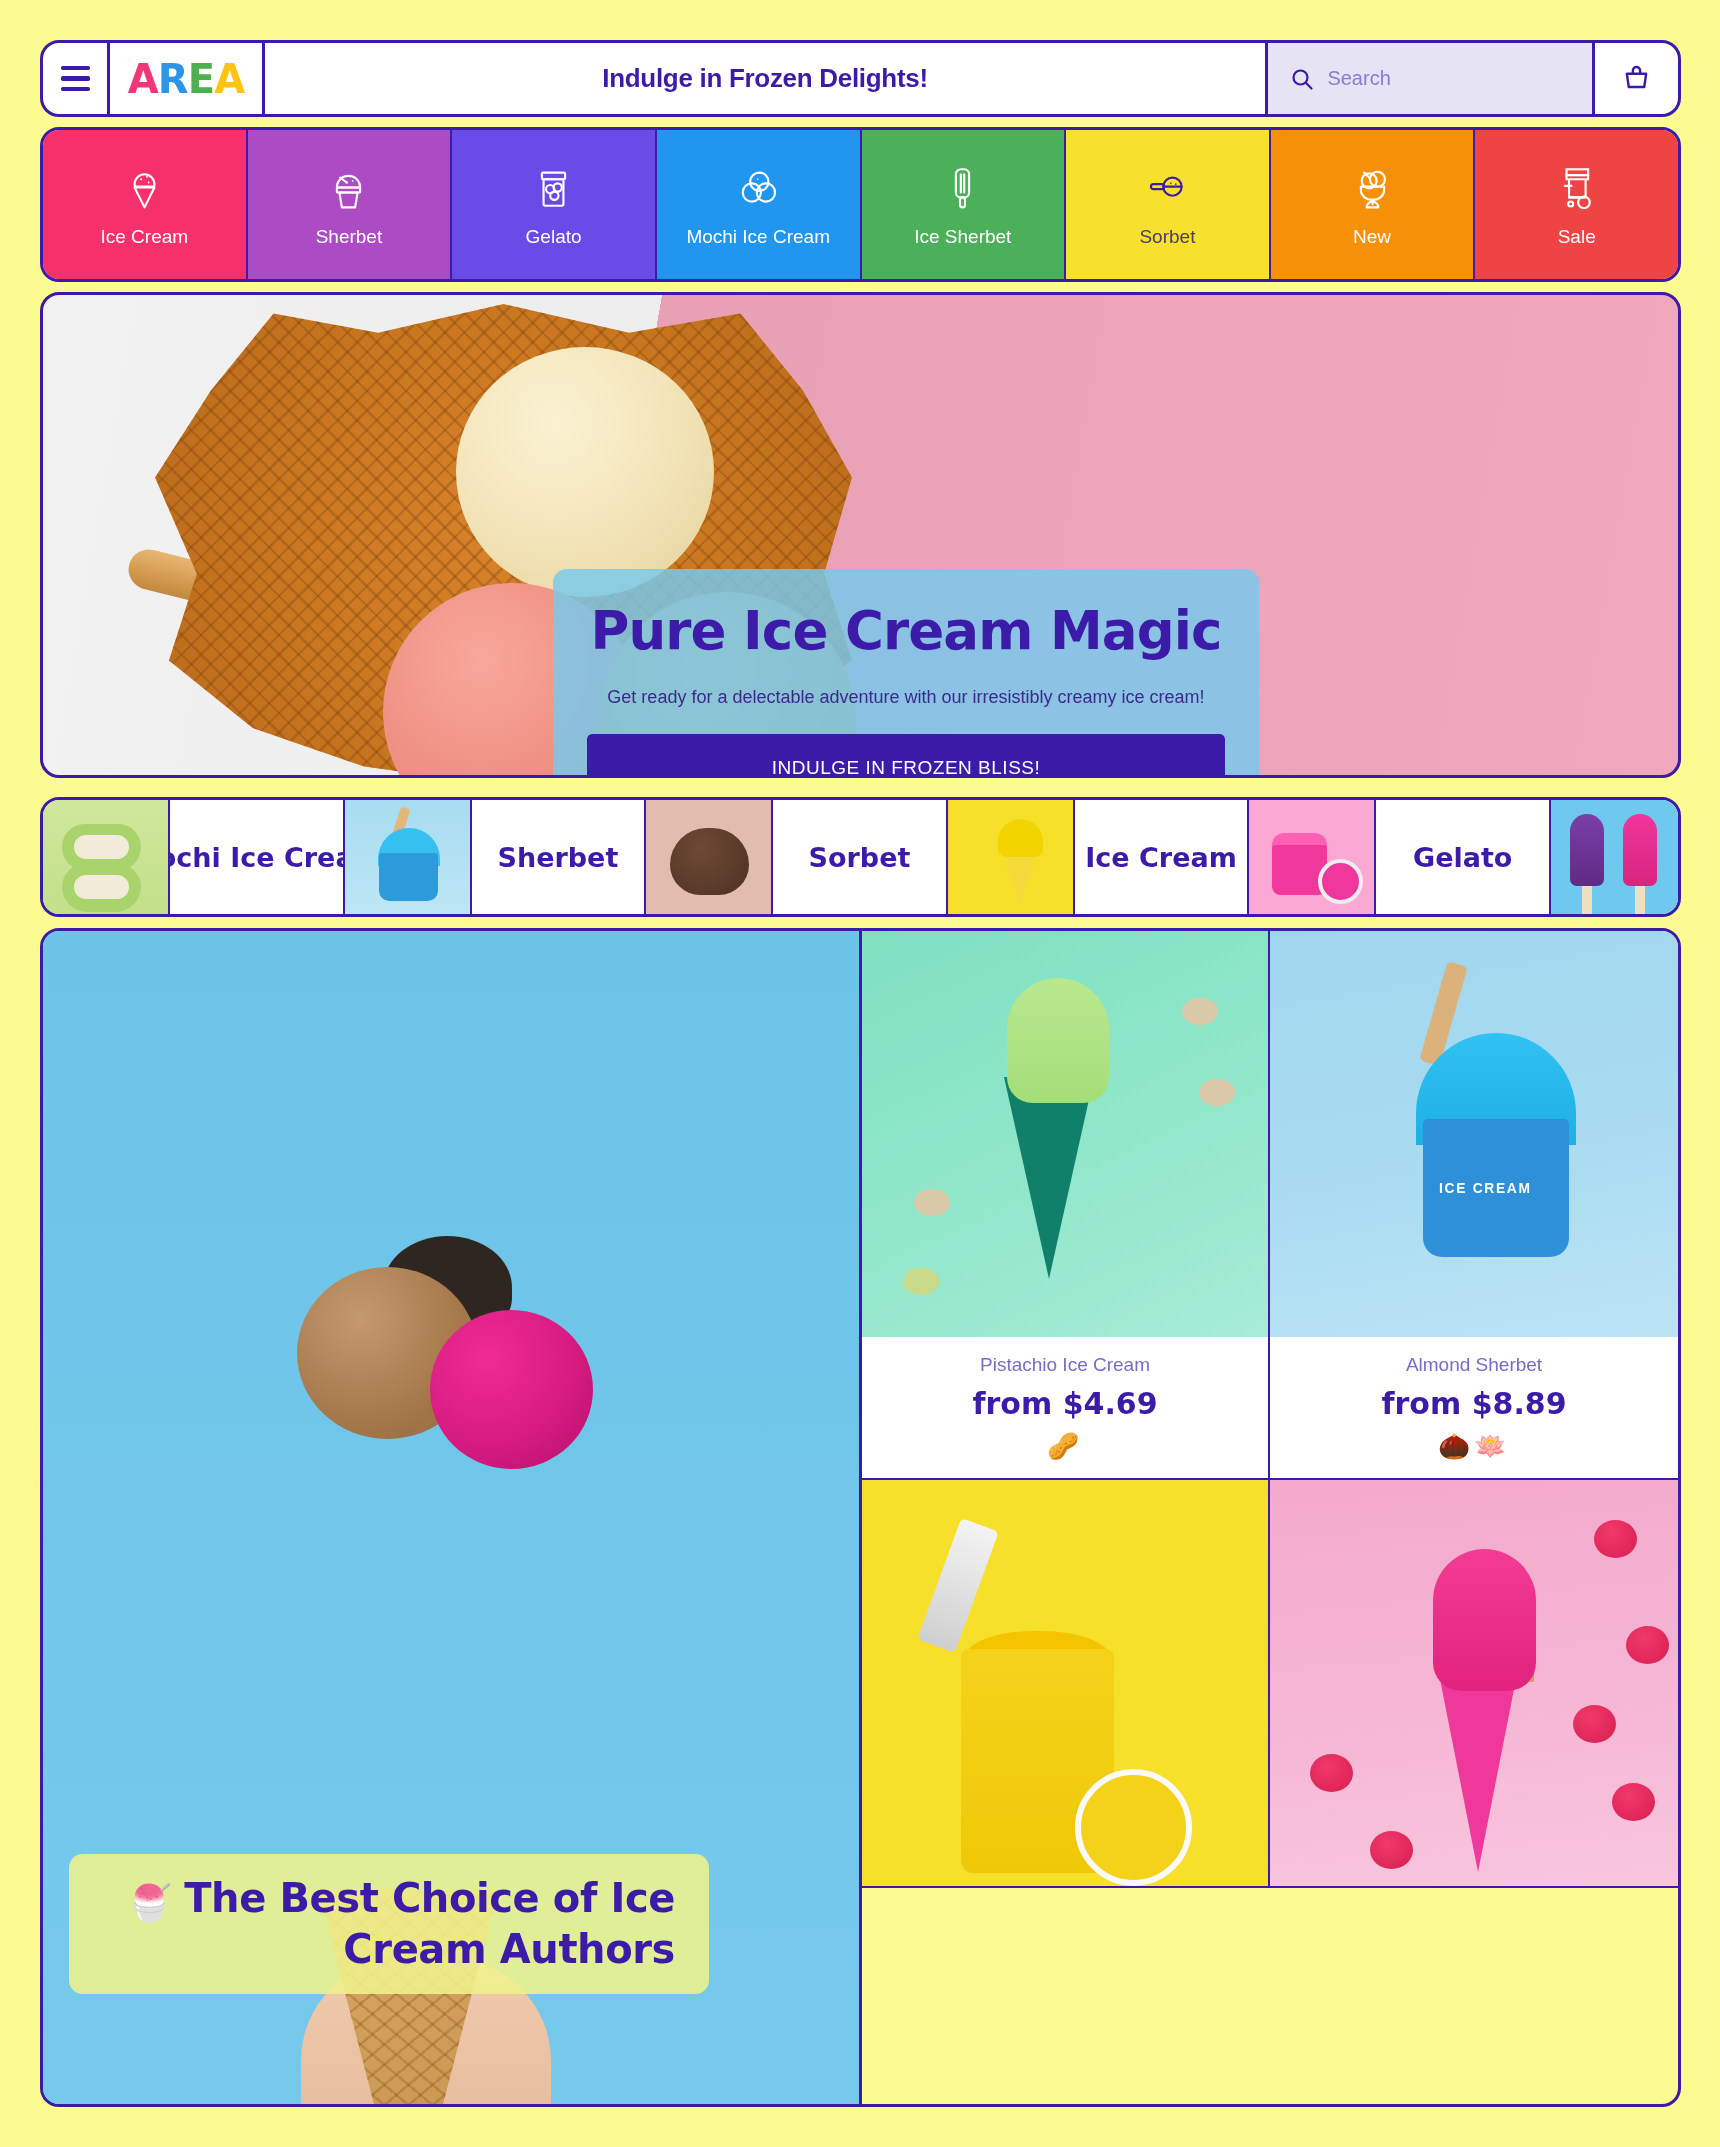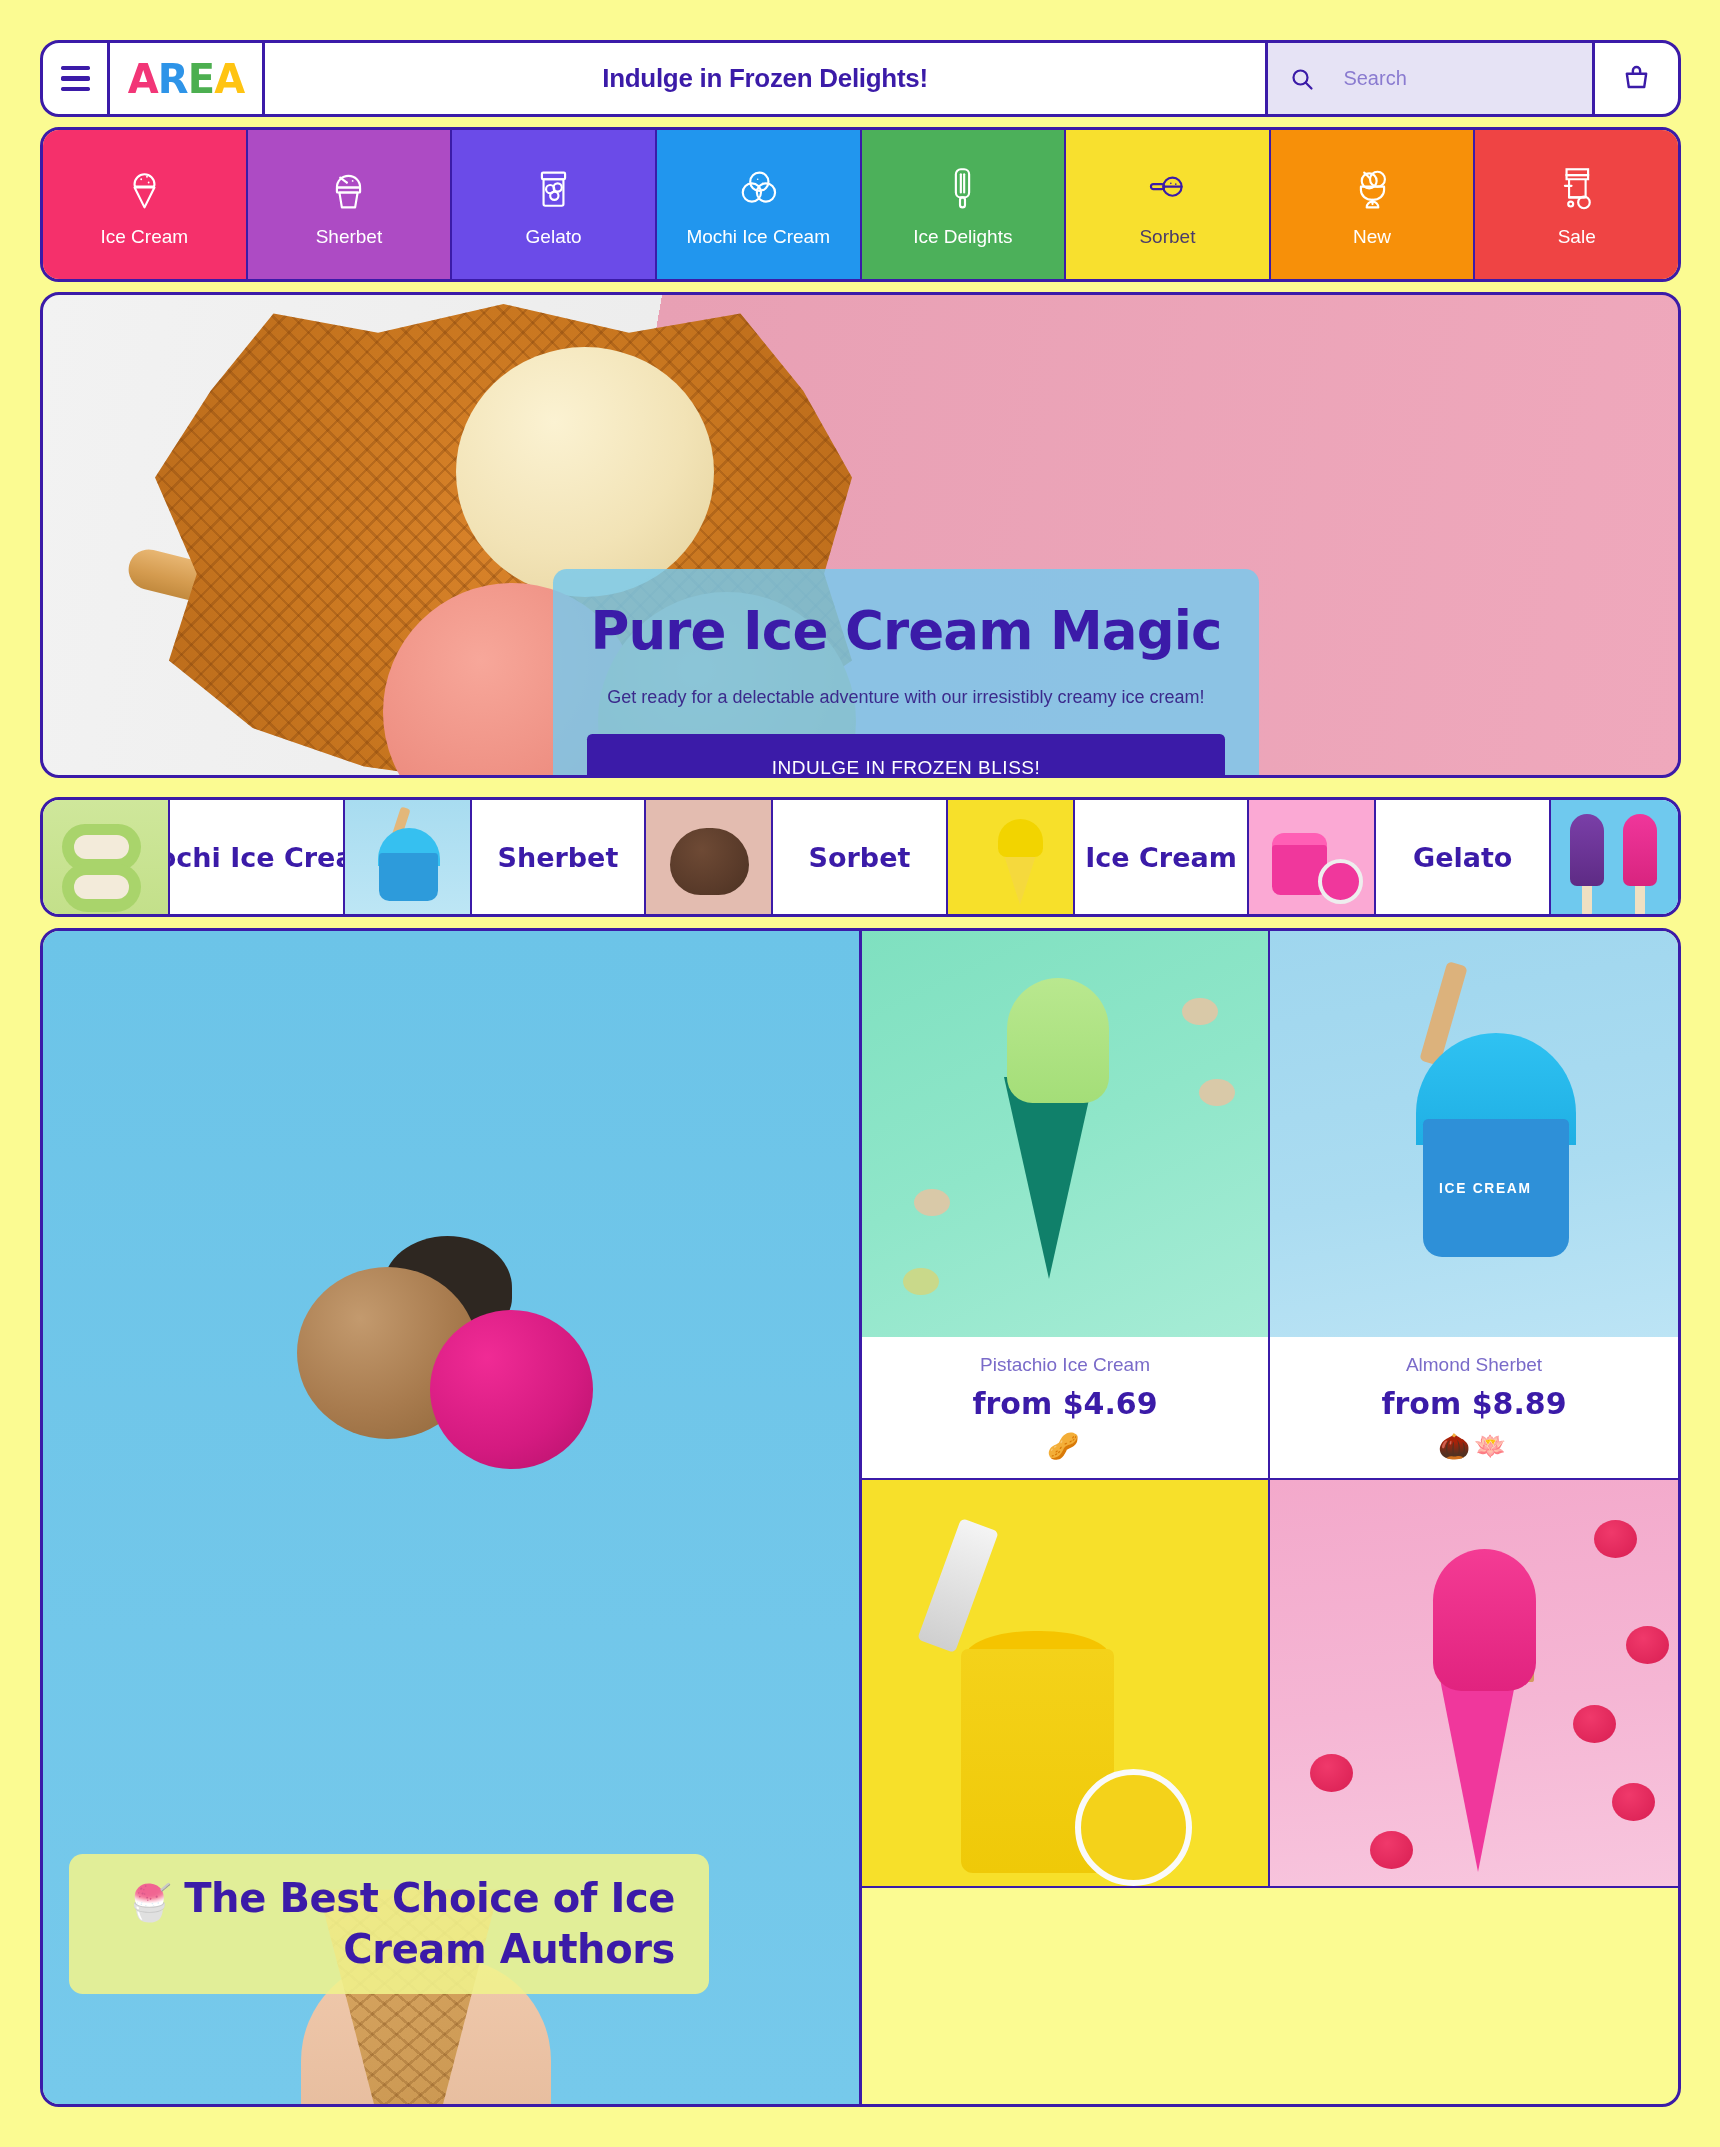--- a/index.html
+++ b/index.html
@@ -50,21 +50,21 @@
     border-right: 3.4px solid #3B1BA8;
   }
   .title-cell .t {
     font-size: 26px; font-weight: 700; color: #3B1BA8;
     letter-spacing: -0.3px;
   }
   .search-cell {
     width: 327px;
     background: #E6E3F5;
     display: flex; align-items: center;
-    gap: 29px; padding: 0 22.4px;
+    gap: 13px; padding: 0 22.4px;
     border-right: 3.4px solid #3B1BA8;
     cursor: text;
   }
   .search-icon { width: 24px; height: 24px; flex-shrink: 0; }
   .search-input {
     border: none; background: transparent; outline: none;
     font-size: 20px; color: #6B5BC4;
     font-family: "Liberation Sans", sans-serif;
     width: 100%;
   }
@@ -396,21 +396,21 @@
       <div class="cl" style="color: rgb(255, 255, 255);">Mochi Ice Cream</div>
     </div>
 
     <div class="cat" style="background:#4CB05A">
       <svg class="ci" viewBox="0 0 64 64" fill="none" stroke="#fff" stroke-width="2.6">
         <rect x="24" y="10" width="16" height="34" rx="6"></rect>
         <line x1="30" y1="16" x2="30" y2="38" stroke-linecap="round"></line>
         <line x1="34" y1="16" x2="34" y2="38" stroke-linecap="round"></line>
         <rect x="29" y="44" width="6" height="12" rx="3"></rect>
       </svg>
-      <div class="cl" style="color: rgb(255, 255, 255);">Ice Delights</div>
+      <div class="cl" style="color: rgb(255, 255, 255);">Ice Sherbet</div>
     </div>
 
     <div class="cat dark" style="background:#F8E02E">
       <svg class="ci" viewBox="0 0 64 64" fill="none" stroke="#3B1BA8" stroke-width="2.6">
         <circle cx="38" cy="31" r="11"></circle>
         <path d="M27 31h22" stroke-linecap="round"></path>
         <rect x="12" y="28" width="16" height="6" rx="3"></rect>
         <circle cx="36" cy="27" r="1" fill="#3B1BA8" stroke="none"></circle>
           <circle cx="42" cy="28" r="1" fill="#3B1BA8" stroke="none"></circle>
       </svg>

